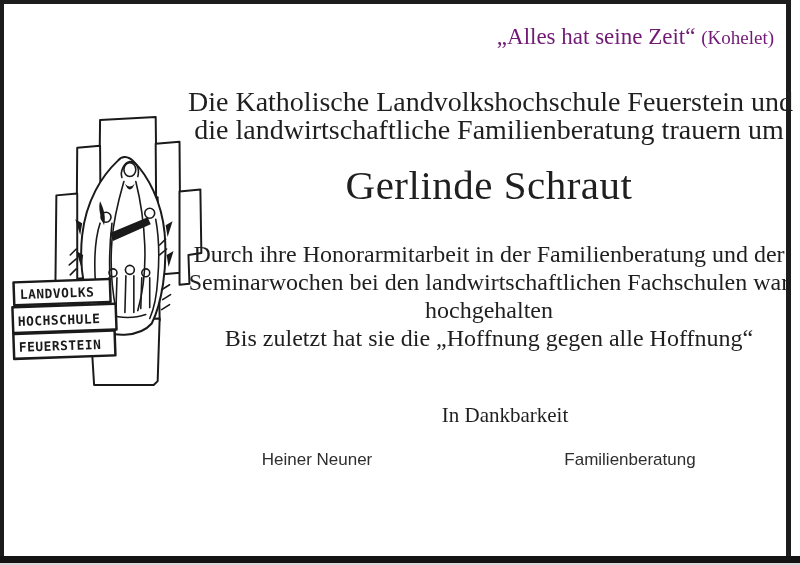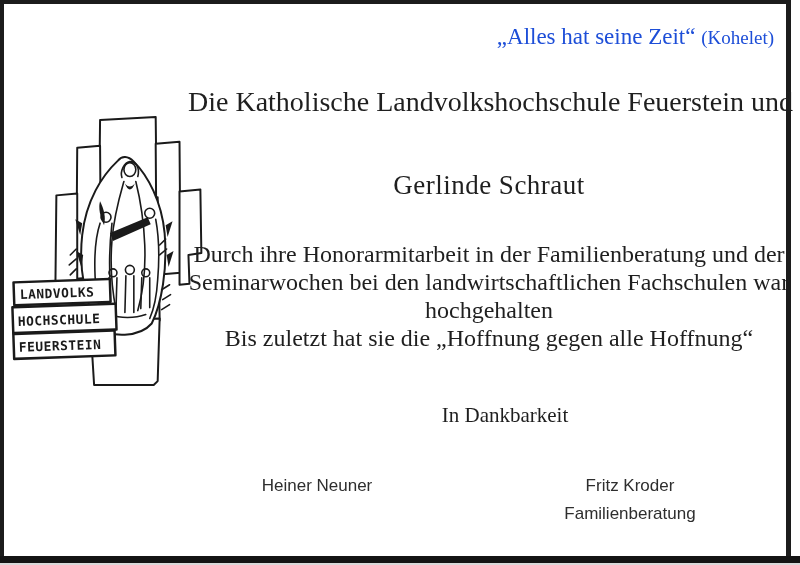--- a/index.html
+++ b/index.html
@@ -18,53 +18,52 @@
   }
   
   .border-top    { position:absolute; left:0;   top:0;    width:791px; height:4px;  background:#1c1c1c; }
   .border-left   { position:absolute; left:0;   top:0;    width:4px;   height:558px; background:#1c1c1c; }
   .border-right  { position:absolute; left:786px; top:0;  width:5px;   height:558px; background:#1c1c1c; }
   .bottom-rule   { position:absolute; left:0;   top:556px; width:800px; height:7px; background:#141414; }
   .bottom-shade  { position:absolute; left:0;   top:563px; width:800px; height:2px; background:#d9d9d9; }
 
   .quote-line {
     position:absolute; top:24px; right:26px;
-    font-size:23px; white-space:nowrap; color:#1d4ed8;
+    font-size:23px; white-space:nowrap; color:#701a75;
   }
   .quote-source { font-size:19px; }
 
   .main-column {
     position:absolute; left:188px; top:0; width:602px;
     text-align:center;
   }
   .announcement {
     position:absolute; left:0; top:88px; width:602px;
     font-size:28px; line-height:28px;
   }
   .deceased-name {
     position:absolute; left:0; top:160px; width:602px;
-    font-size:27px; line-height:50px; font-weight:normal; margin:0;
+    font-size:41px; line-height:50px; font-weight:normal; margin:0;
     letter-spacing:0.5px;
   }
   .memorial {
     position:absolute; left:0; top:240px; width:602px;
     font-size:24px; line-height:28px;
   }
   .gratitude {
     position:absolute; left:16px; top:403px; width:602px;
     font-size:21px;
   }
   .memorial div, .announcement div { white-space:nowrap; }
 
   .sig {
     position:absolute; top:446px;
     font-family:"Liberation Sans", sans-serif;
     font-size:17px; line-height:28px; color:#2e2e2e;
     text-align:center;
-    margin-top:26px;
   }
   .sig div { white-space:nowrap; }
   .sig-left  { left:233px; width:168px; }
   .sig-right { left:508px; width:244px; }
 
   .logo {
     position:absolute; left:10px; top:106px; width:200px; height:288px;
   }
   .logo svg { display:block; }
   .logo text {
@@ -146,36 +145,36 @@
         <text x="10" y="193">LANDVOLKS</text>
         <text x="7" y="220">HOCHSCHULE</text>
         <text x="7" y="246">FEUERSTEIN</text>
       </g>
     </svg>
   </div>
 
   <div class="main-column">
     <div class="announcement">
       <div>Die Katholische Landvolkshochschule Feuerstein und</div>
+      <div>die landwirtschaftliche Familienberatung trauern um</div>
     </div>
 
     <h1 class="deceased-name">Gerlinde Schraut</h1>
 
     <div class="memorial">
       <div>Durch ihre Honorarmitarbeit in der Familienberatung und der</div>
       <div>Seminarwochen bei den landwirtschaftlichen Fachschulen war</div>
       <div>hochgehalten</div>
       <div>Bis zuletzt hat sie die „Hoffnung gegen alle Hoffnung“</div>
     </div>
 
     <div class="gratitude">In Dankbarkeit</div>
   </div>
 
   <div class="sig sig-left">
     <div>Heiner Neuner</div>
   </div>
 
   <div class="sig sig-right">
-    <div>Fritz Kroder</div>
     <div>Familienberatung</div>
   </div>
 
 </div>
 
 </body></html>

